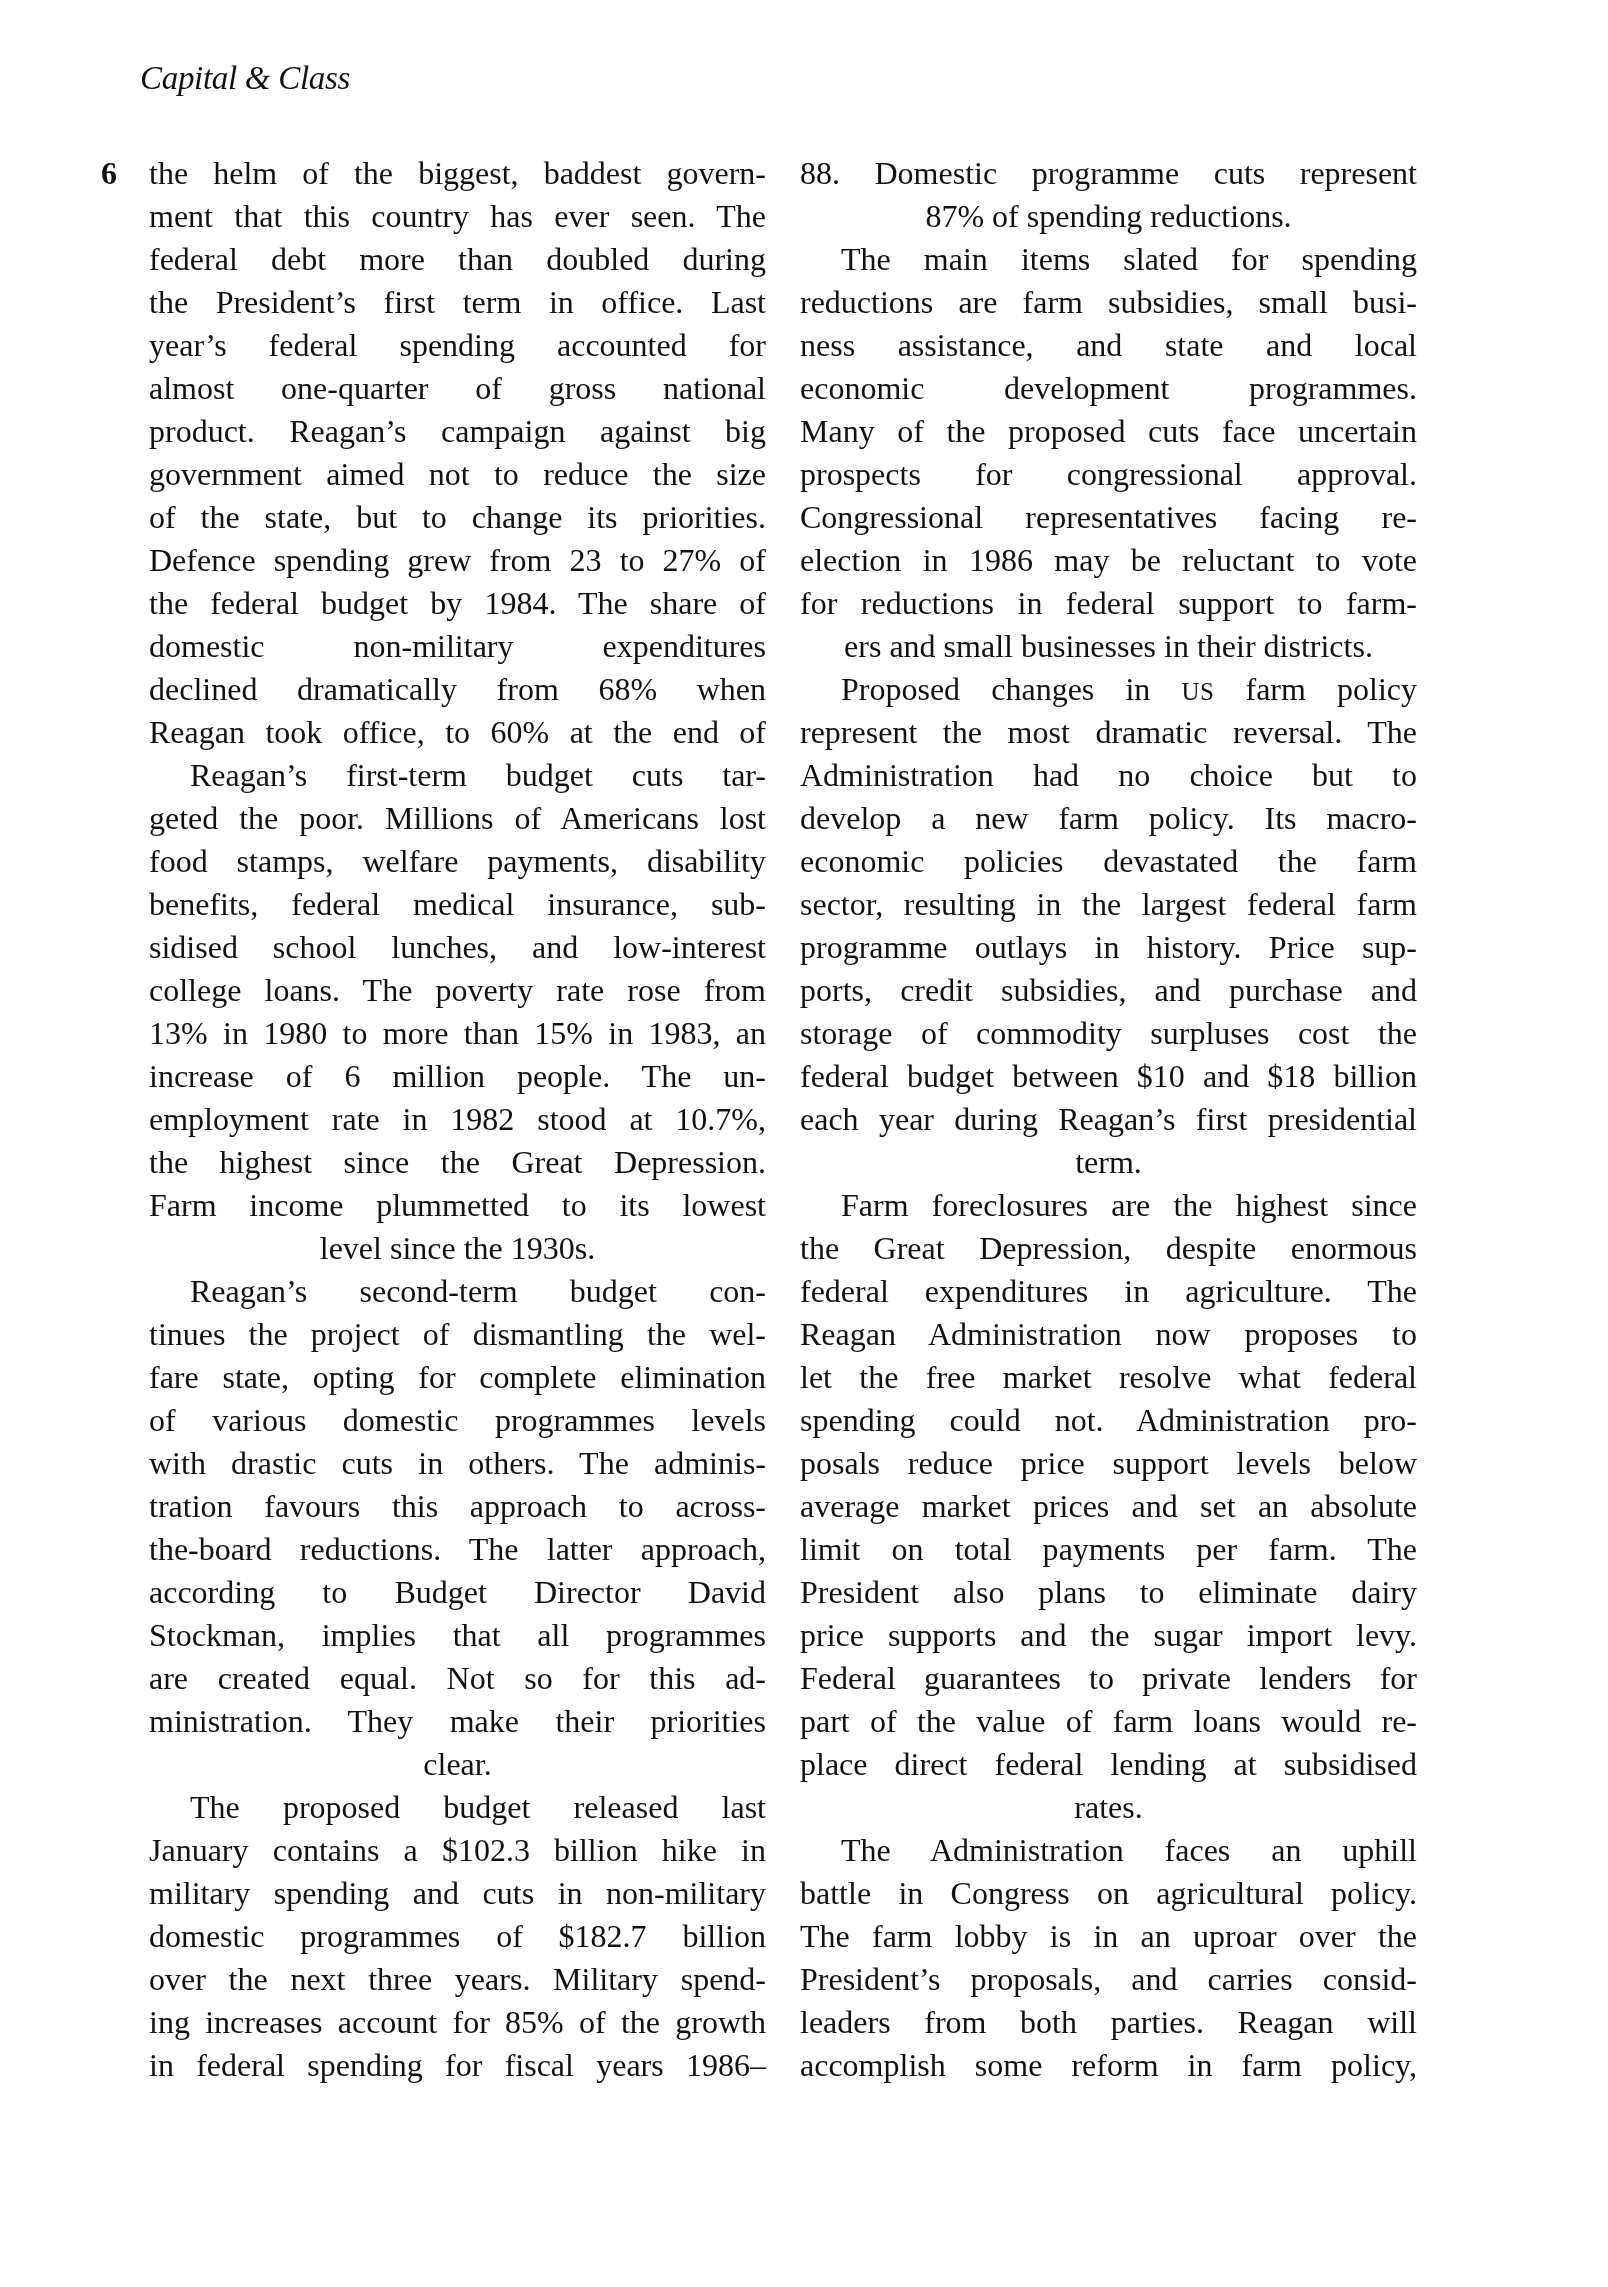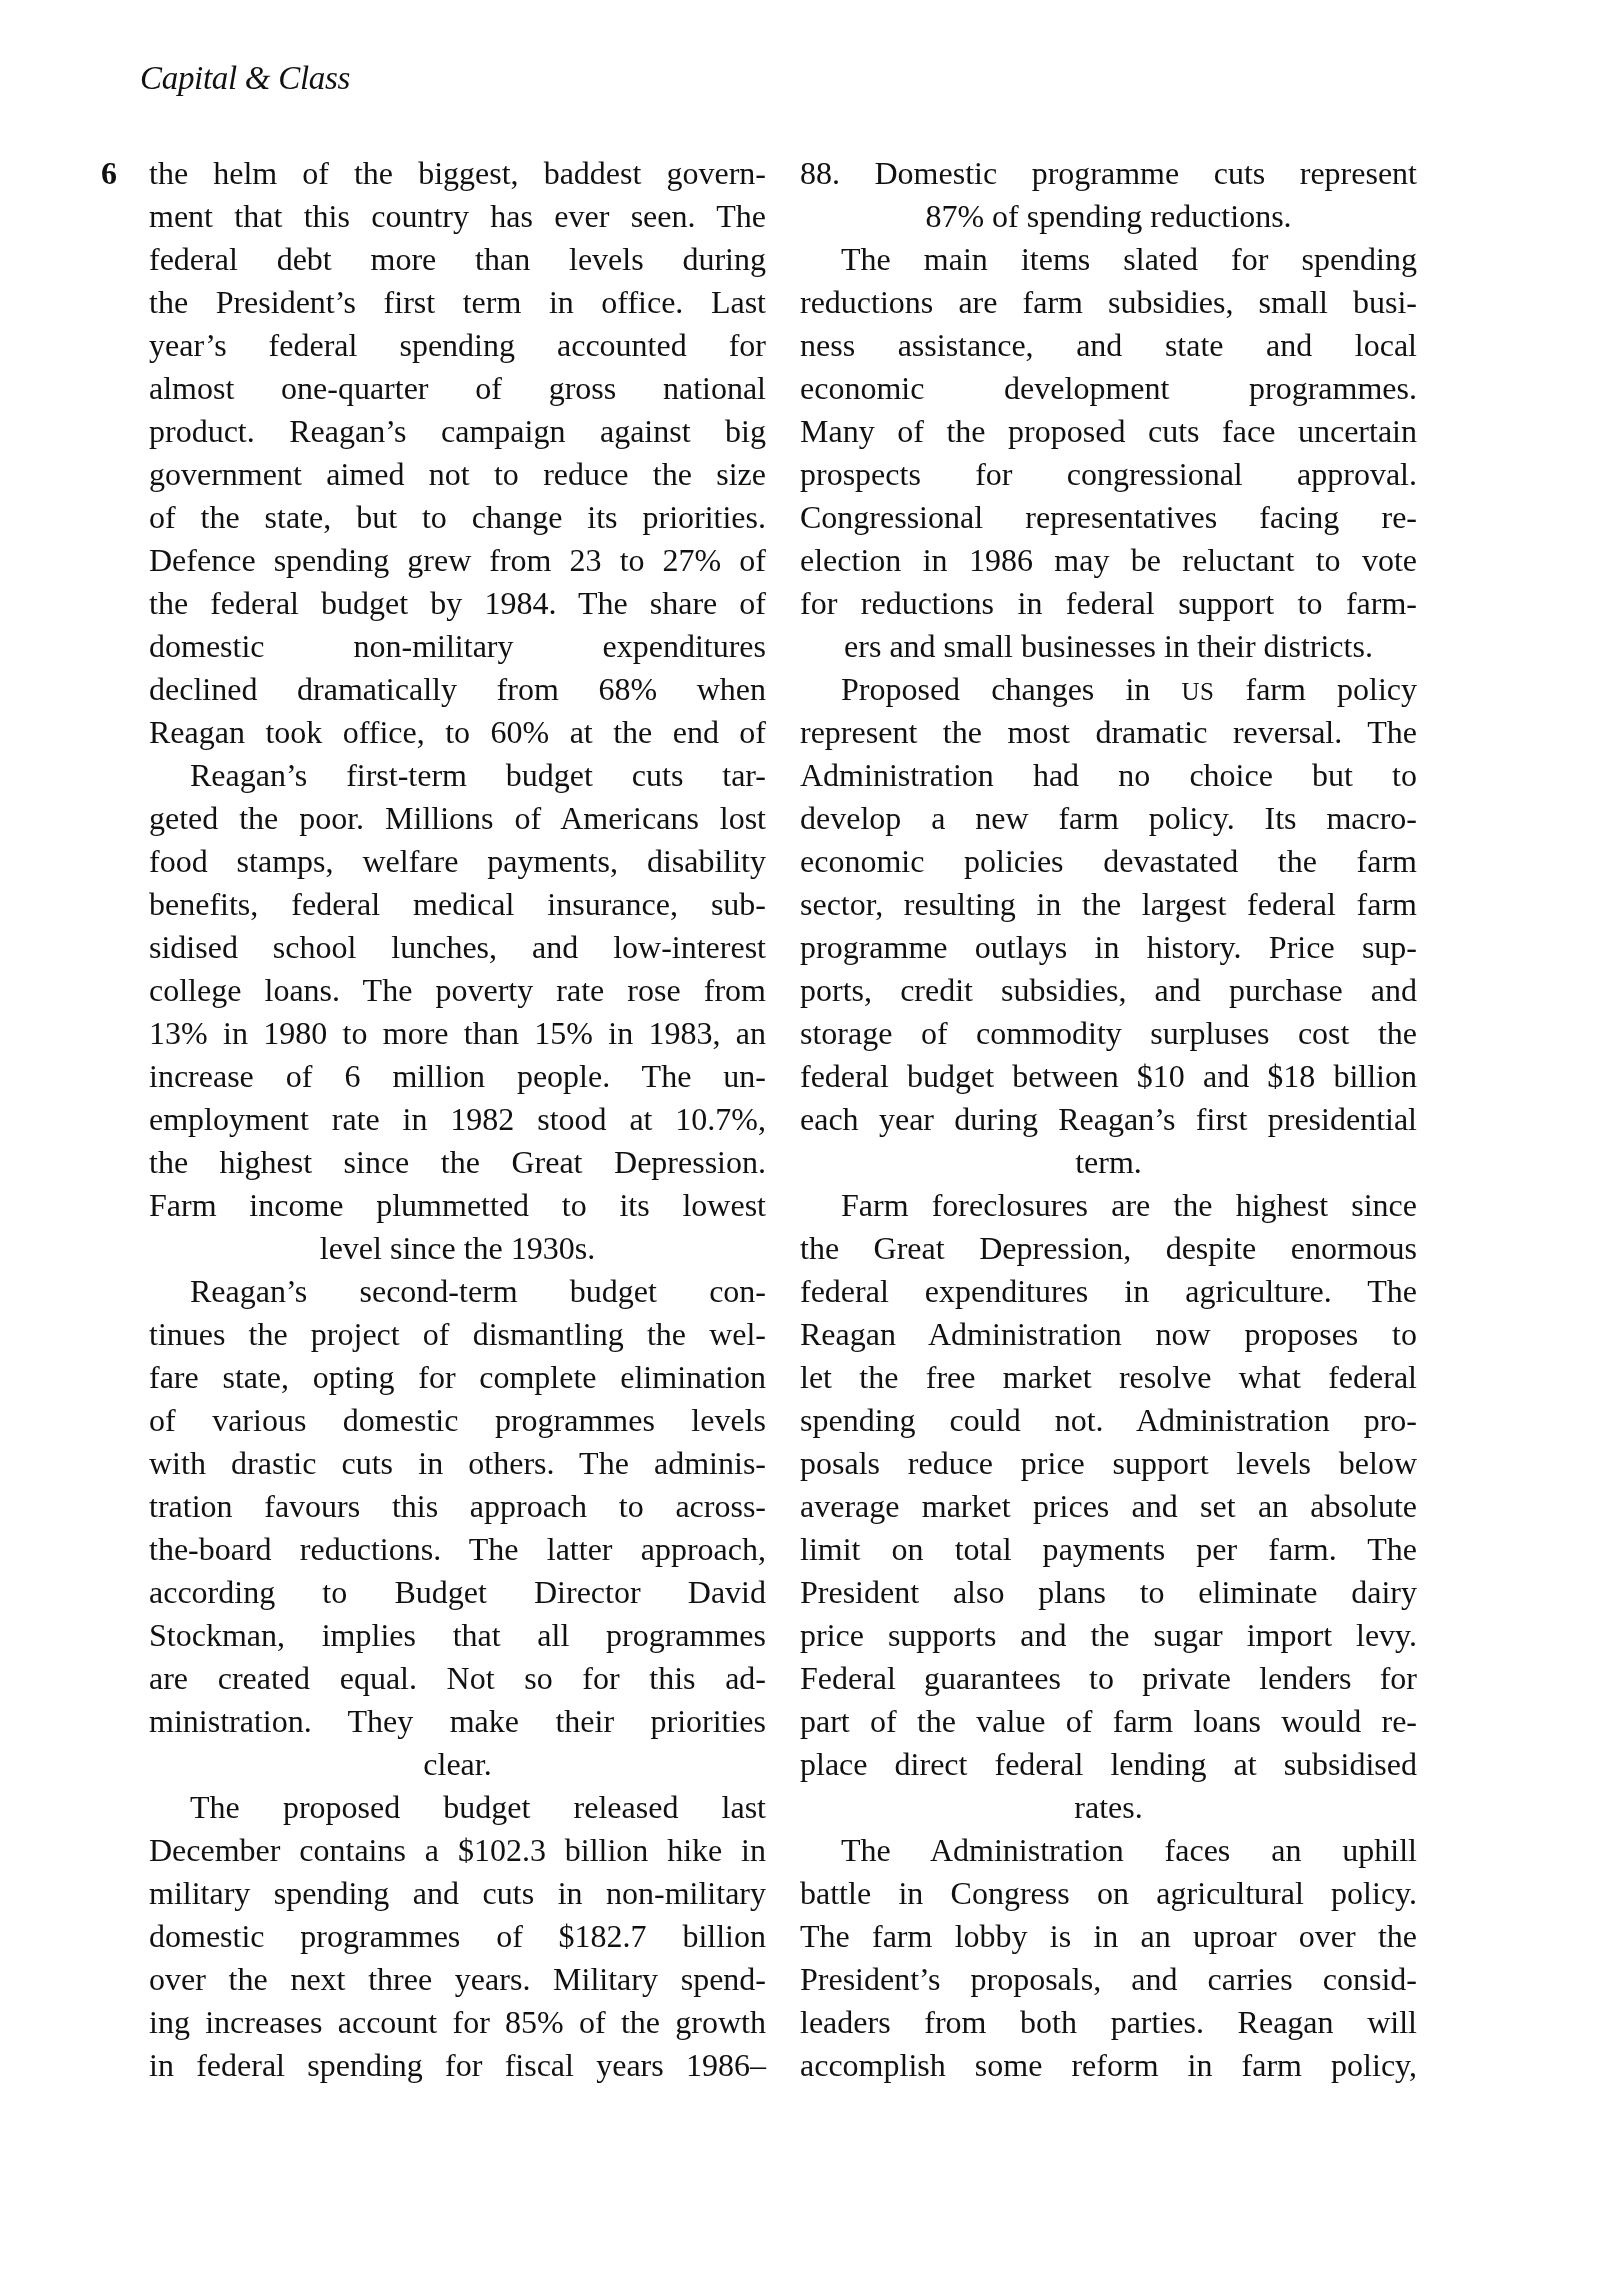--- a/index.html
+++ b/index.html
@@ -29,21 +29,21 @@
 </style>
 </head>
 <body>
 
 <div class="running-head">Capital &amp; Class</div>
 <div class="page-number">6</div>
 
 <div class="column col-left" id="col-left">
     <span class="line j">the helm of the biggest, baddest govern-</span>
     <span class="line j">ment that this country has ever seen. The</span>
-    <span class="line j">federal debt more than levels during</span>
+    <span class="line j">federal debt more than doubled during</span>
     <span class="line j">the President’s first term in office. Last</span>
     <span class="line j">year’s federal spending accounted for</span>
     <span class="line j">almost one-quarter of gross national</span>
     <span class="line j">product. Reagan’s campaign against big</span>
     <span class="line j">government aimed not to reduce the size</span>
     <span class="line j">of the state, but to change its priorities.</span>
     <span class="line j">Defence spending grew from 23 to 27% of</span>
     <span class="line j">the federal budget by 1984. The share of</span>
     <span class="line j">domestic non-military expenditures</span>
     <span class="line j">declined dramatically from 68% when</span>
@@ -66,21 +66,21 @@
     <span class="line j">of various domestic programmes levels</span>
     <span class="line j">with drastic cuts in others. The adminis-</span>
     <span class="line j">tration favours this approach to across-</span>
     <span class="line j">the-board reductions. The latter approach,</span>
     <span class="line j">according to Budget Director David</span>
     <span class="line j">Stockman, implies that all programmes</span>
     <span class="line j">are created equal. Not so for this ad-</span>
     <span class="line j">ministration. They make their priorities</span>
     <span class="line l">clear.</span>
     <span class="line j ind">The proposed budget released last</span>
-    <span class="line j">December contains a $102.3 billion hike in</span>
+    <span class="line j">January contains a $102.3 billion hike in</span>
     <span class="line j">military spending and cuts in non-military</span>
     <span class="line j">domestic programmes of $182.7 billion</span>
     <span class="line j">over the next three years. Military spend-</span>
     <span class="line j">ing increases account for 85% of the growth</span>
     <span class="line j">in federal spending for fiscal years 1986–</span>
   </div>
 <div class="column col-right" id="col-right">
     <span class="line j">88. Domestic programme cuts represent</span>
     <span class="line l">87% of spending reductions.</span>
     <span class="line j ind">The main items slated for spending</span>

